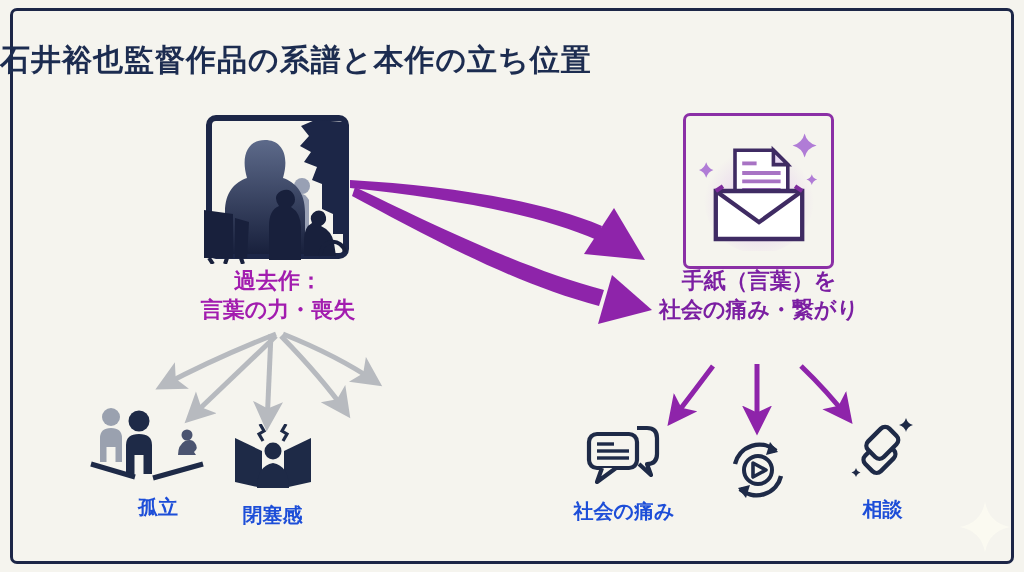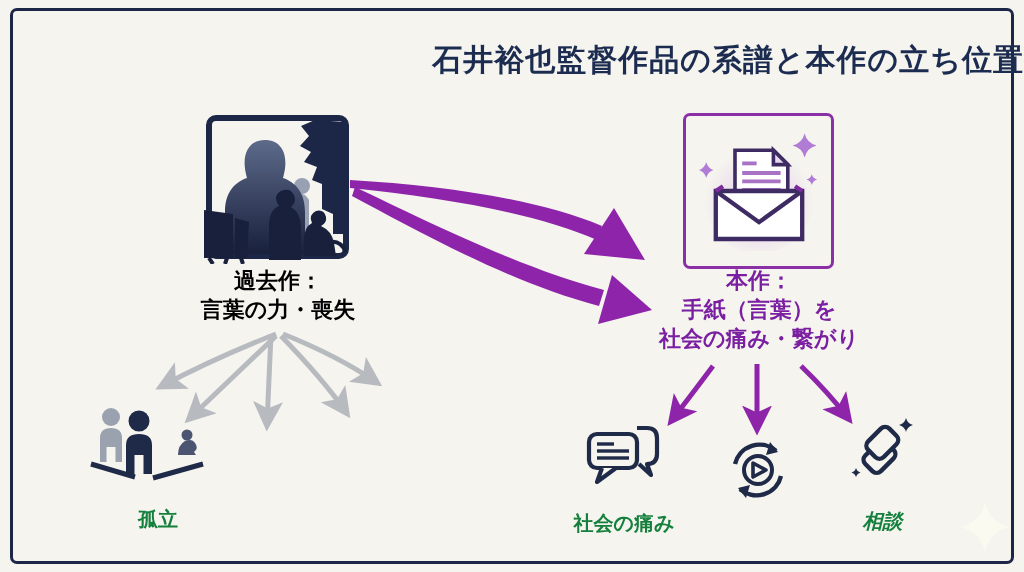--- a/index.html
+++ b/index.html
@@ -1,37 +1,37 @@
 <!DOCTYPE html>
 <html><head>
 <meta charset="utf-8">
 <style>
   html,body{margin:0;padding:0;background:#e9e8e1;}
   .slide{position:relative;width:1024px;height:572px;background:#f5f4ee;overflow:hidden;
          font-family:"Liberation Sans","DejaVu Sans",sans-serif;}
   .slide-border{position:absolute;left:10px;top:8px;right:10px;bottom:8px;
                 border:3px solid #1c2647;border-radius:7px;pointer-events:none;}
-  .title{position:absolute;left:0;top:40px;width:100%;text-align:right;
+  .title{position:absolute;left:0;top:40px;width:100%;text-align:left;
          font-size:30px;font-weight:bold;color:#1c2c50;letter-spacing:1px;}
   .overlay{position:absolute;left:0;top:0;width:1024px;height:572px;}
   .past-figure{position:absolute;left:203px;top:112px;width:149px;height:152px;}
   .present-box{position:absolute;left:683px;top:113px;width:145px;height:150px;
                border:3px solid #8b2fa6;border-radius:7px;
                display:flex;align-items:center;justify-content:center;}
   .label-block{position:absolute;text-align:center;font-weight:bold;line-height:29px;}
-  .past-label{left:118px;top:266px;width:320px;font-size:22px;color:#000000;}
+  .past-label{left:118px;top:266px;width:320px;font-size:22px;color:#a21caf;}
   .present-label{left:633px;top:266px;width:252px;font-size:22px;color:#7b1fa2;}
   .theme{position:absolute;text-align:center;}
-  .theme .cap{font-size:20px;font-weight:bold;color:#15803d;margin-top:20px;}
+  .theme .cap{font-size:20px;font-weight:bold;color:#1d4ed8;margin-top:8px;}
   .t-koritsu{left:78px;top:402px;width:160px;}
   .t-heisoku{left:215px;top:424px;width:115px;}
   .t-kansei{left:356px;top:400px;width:115px;}
   .t-kotoba{left:565px;top:424px;width:118px;}
   .t-saisei{left:700px;top:438px;width:115px;}
-  .t-soudan{left:825px;top:416px;width:115px;font-style:italic;}
+  .t-soudan{left:825px;top:416px;width:115px;}
   .watermark{position:absolute;left:958px;top:500px;width:54px;height:54px;opacity:.85;}
 </style>
 </head>
 <body>
 
 <div class="slide">
   <div class="slide-border"></div>
 
   <div class="title">石井裕也監督作品の系譜と本作の立ち位置</div>
 
@@ -128,39 +128,49 @@
 
       <g fill="#b07cd6">
         <path d="M88,2 Q90,10 98,12 Q90,14 88,22 Q86,14 78,12 Q86,10 88,2 Z"></path>
         <path d="M6,26 Q7.5,31 12,32.5 Q7.5,34 6,39 Q4.5,34 0,32.5 Q4.5,31 6,26 Z"></path>
         <path d="M94,36 Q95,39.5 98.5,40.5 Q95,41.5 94,45 Q93,41.5 89.5,40.5 Q93,39.5 94,36 Z"></path>
       </g>
     </svg>
   </div>
 
   <div class="label-block present-label">
-    <div>本作：</div>
     <div>手紙（言葉）を</div>
     <div>社会の痛み・繋がり</div>
   </div>
 
   <div class="theme t-koritsu">
     <svg width="150" height="80" viewBox="0 0 150 80">
       <circle cx="28" cy="15" r="9" fill="#9aa1af"></circle>
       <path d="M17,60 V36 Q17,26 28,26 Q39,26 39,36 V60 H32.5 V45 H23.5 V60 Z" fill="#9aa1af"></path>
       <circle cx="56" cy="19" r="10.5" fill="#1e2a47"></circle>
       <path d="M43,72 V43 Q43,32 56,32 Q69,32 69,43 V72 H60.5 V53 H51.5 V72 Z" fill="#1e2a47"></path>
       <circle cx="104" cy="33" r="5.5" fill="#4b5470"></circle>
       <path d="M95,53 Q95,43 102,39 Q109,36 112,41 Q116,46 111,50 L113,53 Z" fill="#4b5470"></path>
       <path d="M8,62 L52,75" stroke="#1e2a47" stroke-width="5" fill="none"></path>
       <path d="M70,76 L120,62" stroke="#1e2a47" stroke-width="5" fill="none"></path>
     </svg>
     <div class="cap">孤立</div>
   </div>
 
+  <div class="theme t-heisoku">
+    <svg width="82" height="66" viewBox="0 0 82 66">
+      <path d="M3,14 L30,27 L30,64 L3,58 Z" fill="#1e2a47"></path>
+      <path d="M79,14 L52,27 L52,64 L79,58 Z" fill="#1e2a47"></path>
+      <circle cx="41" cy="27" r="8.5" fill="#1e2a47"></circle>
+      <path d="M25,64 Q25,42 41,39 Q57,42 57,64 Z" fill="#1e2a47"></path>
+      <path d="M31,17 L27,10 L32,7 L28,0" stroke="#1e2a47" stroke-width="3.2" fill="none"></path>
+      <path d="M51,17 L55,10 L50,7 L54,0" stroke="#1e2a47" stroke-width="3.2" fill="none"></path>
+    </svg>
+    <div class="cap">閉塞感</div>
+  </div>
 
 
   <div class="theme t-kotoba">
     <svg width="78" height="62" viewBox="0 0 78 62">
       <path d="M52,4 H62 Q72,4 72,14 V30 Q72,40 62,40 L66,51 L54,40" fill="none" stroke="#1e2a47" stroke-width="4.2" stroke-linejoin="round"></path>
       <rect x="4" y="10" width="48" height="34" rx="8" fill="#f5f4ee" stroke="#1e2a47" stroke-width="4.2"></rect>
       <path d="M17,44 L12,58 L31,44" fill="#f5f4ee" stroke="#1e2a47" stroke-width="4.2" stroke-linejoin="round"></path>
       <g stroke="#1e2a47" stroke-width="3.4">
         <path d="M12,20 L29,20"></path>
           <path d="M12,27 L44,27"></path>

